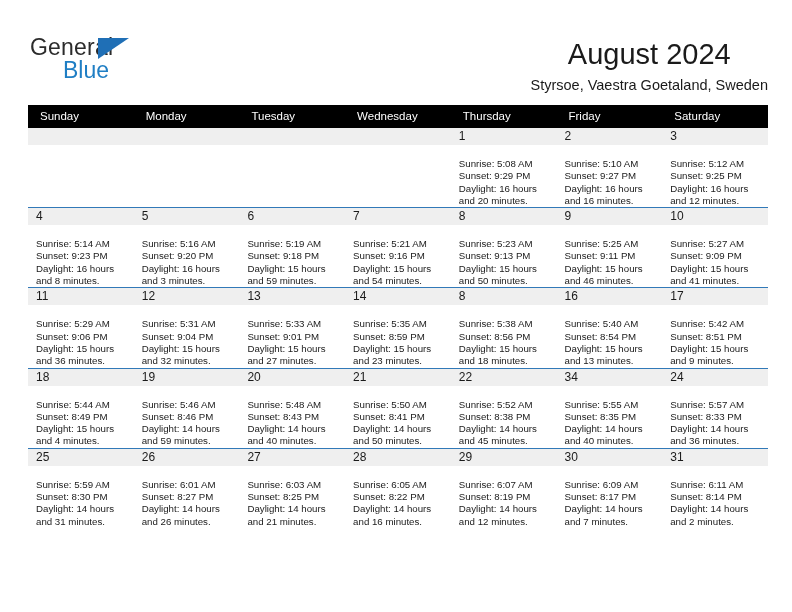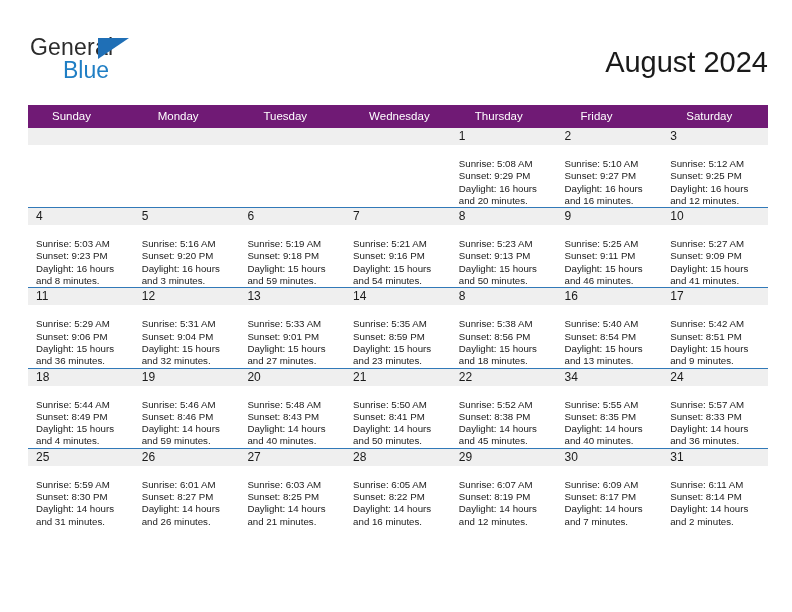--- a/index.html
+++ b/index.html
@@ -63,21 +63,21 @@
     top: 23px;
     font-size: 23px;
     color: #1f7ec4;
     line-height: 26px;
     font-weight: 400;
   }
 
   .title-block {
     position: absolute;
     right: 0;
-    top: 16px;
+    top: 8px;
     text-align: center;
   }
   .cal-title {
     font-size: 29px;
     line-height: 36px;
     color: #1a1a1a;
     font-weight: 400;
     white-space: nowrap;
   }
   .cal-subtitle {
@@ -95,26 +95,26 @@
     left: 28px;
     top: 105px;
     width: 740px;
   }
   table.cal-table {
     width: 740px;
     border-collapse: collapse;
     table-layout: fixed;
   }
   table.cal-table th {
-    background: #701a75;
+    background: #000000;
     color: #ffffff;
     font-size: 11.5px;
     font-weight: normal;
     text-align: left;
-    padding: 5px 0 5px 24px;
+    padding: 5px 0 5px 12px;
     height: 11px;
     line-height: 13px;
   }
   td.daycell {
     vertical-align: top;
     padding: 0;
     height: 75px;
     border-top: 1.3px solid #3179b8;
     background: #ffffff;
   }
@@ -151,20 +151,21 @@
   <div class="top-bar">
 
     <div class="brand">
       <span class="brand-general">General</span>
       <span class="brand-triangle"></span>
       <span class="brand-blue">Blue</span>
     </div>
 
     <div class="title-block">
       <div class="cal-title">August 2024</div>
+      <div class="cal-subtitle">Styrsoe, Vaestra Goetaland, Sweden</div>
     </div>
 
   </div>
 
   <div class="calendar">
     <table class="cal-table">
       <thead>
         <tr id="weekday-row">
             <th>Sunday</th>
             <th>Monday</th>
@@ -218,21 +219,21 @@
                 <div>Sunset: 9:25 PM</div>
                 <div>Daylight: 16 hours</div>
                 <div>and 12 minutes.</div>
               </div>
             </td>
           </tr>
           <tr>
             <td class="daycell">
               <div class="daynum-band">4</div>
               <div class="cell-body">
-                <div>Sunrise: 5:03 AM</div>
+                <div>Sunrise: 5:14 AM</div>
                 <div>Sunset: 9:23 PM</div>
                 <div>Daylight: 16 hours</div>
                 <div>and 8 minutes.</div>
               </div>
             </td>
             <td class="daycell">
               <div class="daynum-band">5</div>
               <div class="cell-body">
                 <div>Sunrise: 5:16 AM</div>
                 <div>Sunset: 9:20 PM</div>

